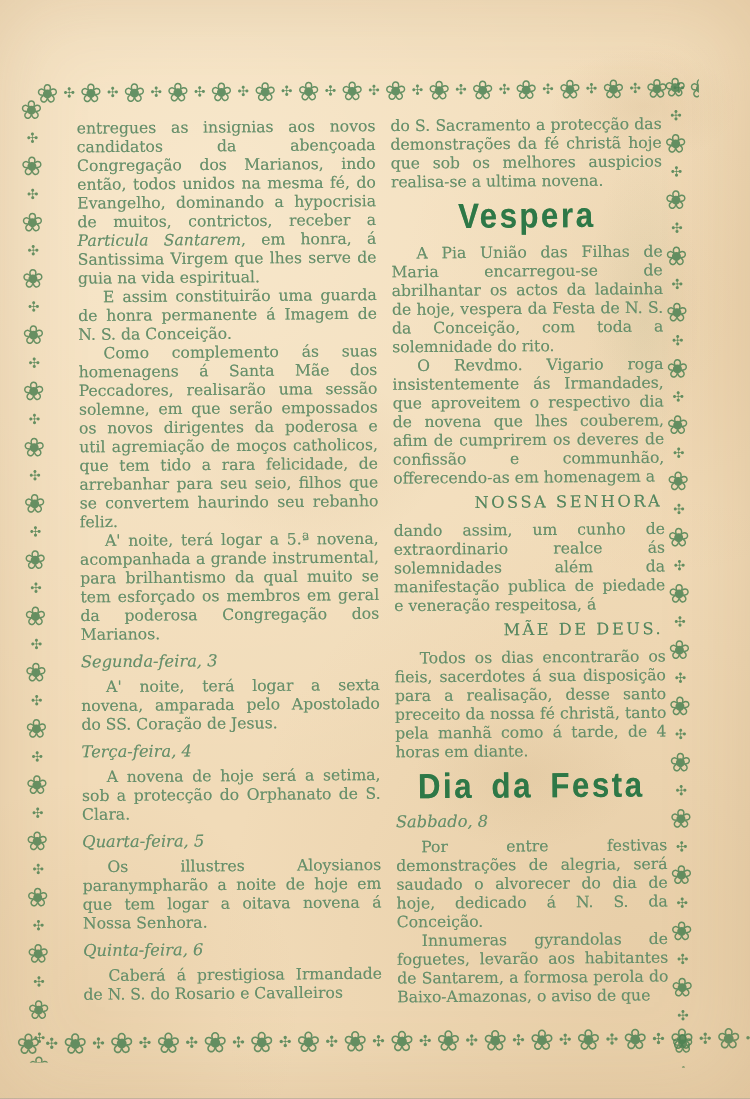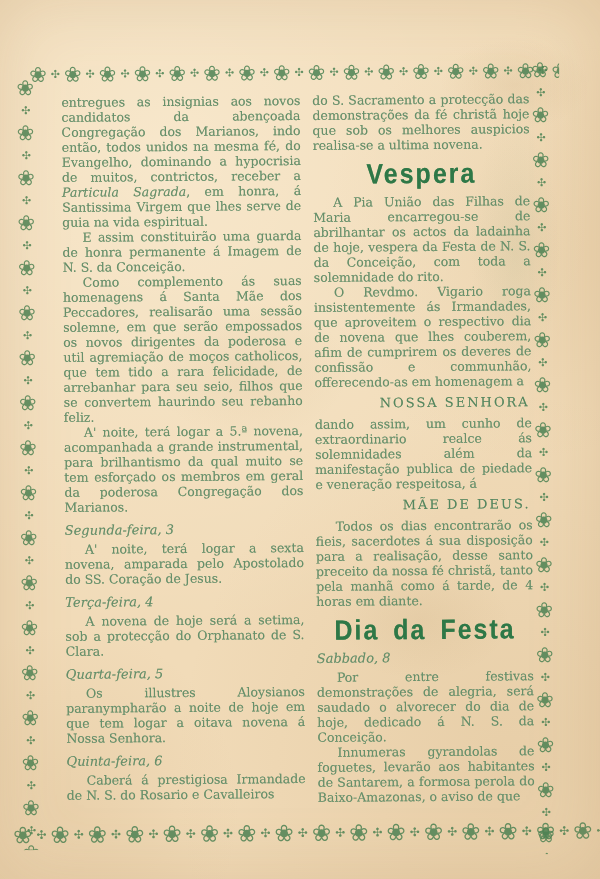--- a/index.html
+++ b/index.html
@@ -65,21 +65,21 @@
   <div class="stain s4"></div>
 
   <div class="tilt">
     <div class="border border-top"><span class="rz">❀</span><span class="spg">✣</span><span class="rz">❀</span><span class="spg">✣</span><span class="rz">❀</span><span class="spg">✣</span><span class="rz">❀</span><span class="spg">✣</span><span class="rz">❀</span><span class="spg">✣</span><span class="rz">❀</span><span class="spg">✣</span><span class="rz">❀</span><span class="spg">✣</span><span class="rz">❀</span><span class="spg">✣</span><span class="rz">❀</span><span class="spg">✣</span><span class="rz">❀</span><span class="spg">✣</span><span class="rz">❀</span><span class="spg">✣</span><span class="rz">❀</span><span class="spg">✣</span><span class="rz">❀</span><span class="spg">✣</span><span class="rz">❀</span><span class="spg">✣</span><span class="rz">❀</span><span class="spg">✣</span><span class="rz">❀</span></div>
     <div class="border border-bottom"><span class="rz">❀</span><span class="spg">✣</span><span class="rz">❀</span><span class="spg">✣</span><span class="rz">❀</span><span class="spg">✣</span><span class="rz">❀</span><span class="spg">✣</span><span class="rz">❀</span><span class="spg">✣</span><span class="rz">❀</span><span class="spg">✣</span><span class="rz">❀</span><span class="spg">✣</span><span class="rz">❀</span><span class="spg">✣</span><span class="rz">❀</span><span class="spg">✣</span><span class="rz">❀</span><span class="spg">✣</span><span class="rz">❀</span><span class="spg">✣</span><span class="rz">❀</span><span class="spg">✣</span><span class="rz">❀</span><span class="spg">✣</span><span class="rz">❀</span><span class="spg">✣</span><span class="rz">❀</span><span class="spg">✣</span><span class="rz">❀</span><span class="spg">✣</span></div>
     <div class="border border-left"><span class="rz">❀</span><span class="spg">✣</span><span class="rz">❀</span><span class="spg">✣</span><span class="rz">❀</span><span class="spg">✣</span><span class="rz">❀</span><span class="spg">✣</span><span class="rz">❀</span><span class="spg">✣</span><span class="rz">❀</span><span class="spg">✣</span><span class="rz">❀</span><span class="spg">✣</span><span class="rz">❀</span><span class="spg">✣</span><span class="rz">❀</span><span class="spg">✣</span><span class="rz">❀</span><span class="spg">✣</span><span class="rz">❀</span><span class="spg">✣</span><span class="rz">❀</span><span class="spg">✣</span><span class="rz">❀</span><span class="spg">✣</span><span class="rz">❀</span><span class="spg">✣</span><span class="rz">❀</span><span class="spg">✣</span><span class="rz">❀</span><span class="spg">✣</span><span class="rz">❀</span><span class="spg">✣</span><span class="rz">❀</span></div>
     <div class="border border-right"><span class="rz">❀</span><span class="spg">✣</span><span class="rz">❀</span><span class="spg">✣</span><span class="rz">❀</span><span class="spg">✣</span><span class="rz">❀</span><span class="spg">✣</span><span class="rz">❀</span><span class="spg">✣</span><span class="rz">❀</span><span class="spg">✣</span><span class="rz">❀</span><span class="spg">✣</span><span class="rz">❀</span><span class="spg">✣</span><span class="rz">❀</span><span class="spg">✣</span><span class="rz">❀</span><span class="spg">✣</span><span class="rz">❀</span><span class="spg">✣</span><span class="rz">❀</span><span class="spg">✣</span><span class="rz">❀</span><span class="spg">✣</span><span class="rz">❀</span><span class="spg">✣</span><span class="rz">❀</span><span class="spg">✣</span><span class="rz">❀</span><span class="spg">✣</span><span class="rz">❀</span><span class="spg">✣</span><span class="rz">❀</span><span class="spg">✣</span></div>
 
     <div class="content">
       <div class="col col-left">
-          <p class="noindent"><span>entregues as insignias aos novos candidatos da abençoada Congregação dos Marianos, indo então, todos unidos na mesma fé, do Evangelho, dominando a hypocrisia de muitos, contrictos, receber a </span><i>Particula Sagrada</i><span>, em honra, á Santissima Virgem que lhes serve de guia na vida espiritual.</span></p>
+          <p class="noindent"><span>entregues as insignias aos novos candidatos da abençoada Congregação dos Marianos, indo então, todos unidos na mesma fé, do Evangelho, dominando a hypocrisia de muitos, contrictos, receber a </span><i>Particula Santarem</i><span>, em honra, á Santissima Virgem que lhes serve de guia na vida espiritual.</span></p>
           <p><span>E assim constituirão uma guarda de honra permanente á Imagem de N. S. da Conceição.</span></p>
           <p><span>Como complemento ás suas homenagens á Santa Mãe dos Peccadores, realisarão uma sessão solemne, em que serão empossados os novos dirigentes da poderosa e util agremiação de moços catholicos, que tem tido a rara felicidade, de arrebanhar para seu seio, filhos que se convertem haurindo seu rebanho feliz.</span></p>
           <p><span>A' noite, terá logar a 5.ª novena, acompanhada a grande instrumental, para brilhantismo da qual muito se tem esforçado os membros em geral da poderosa Congregação dos Marianos.</span></p>
           <div class="subhead">Segunda-feira, 3</div>
           <p><span>A' noite, terá logar a sexta novena, amparada pelo Apostolado do SS. Coração de Jesus.</span></p>
           <div class="subhead">Terça-feira, 4</div>
           <p><span>A novena de hoje será a setima, sob a protecção do Orphanato de S. Clara.</span></p>
           <div class="subhead">Quarta-feira, 5</div>
           <p><span>Os illustres Aloysianos paranympharão a noite de hoje em que tem logar a oitava novena á Nossa Senhora.</span></p>
           <div class="subhead">Quinta-feira, 6</div>

